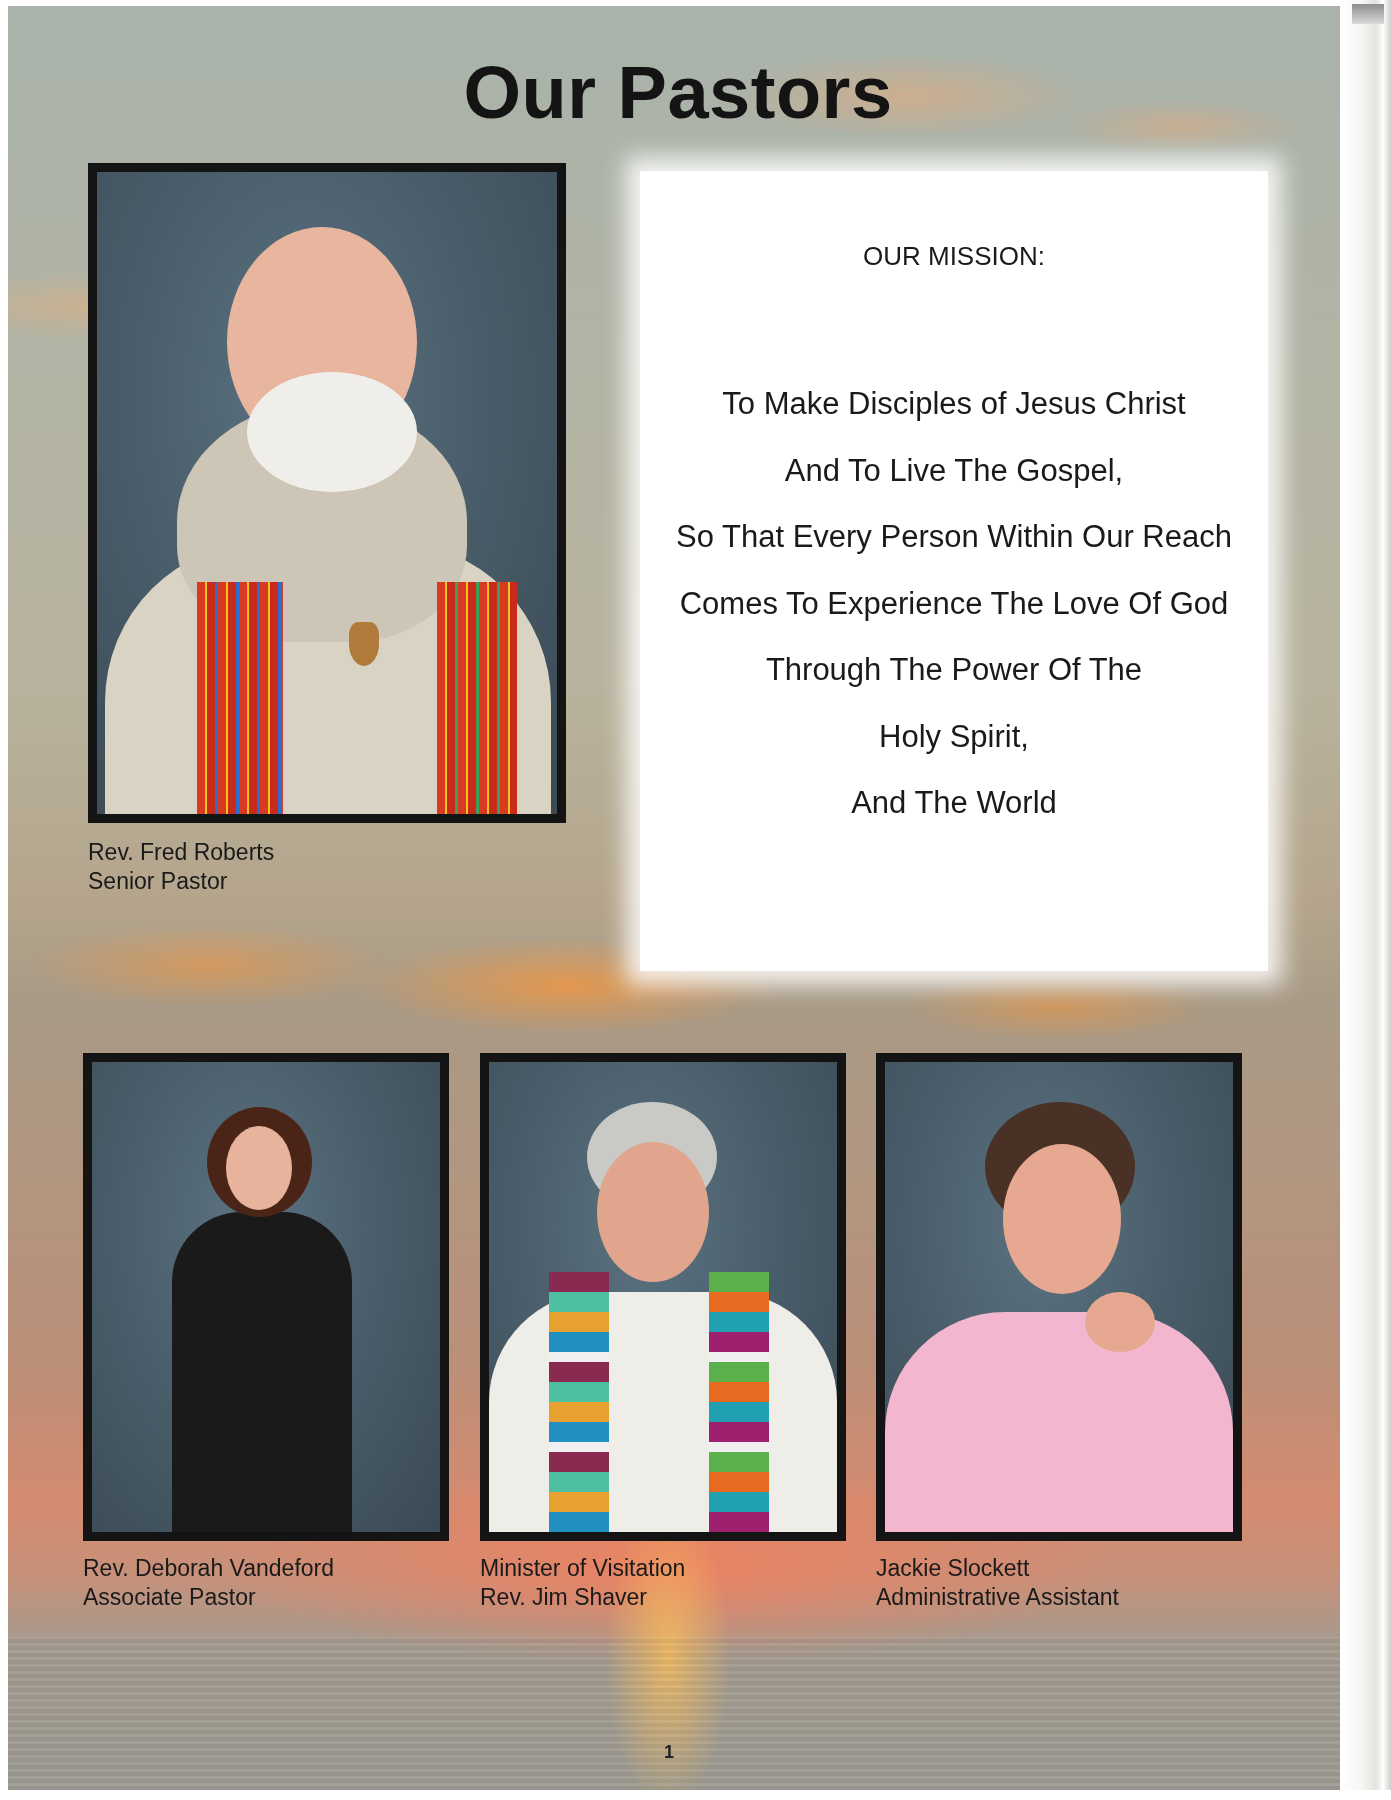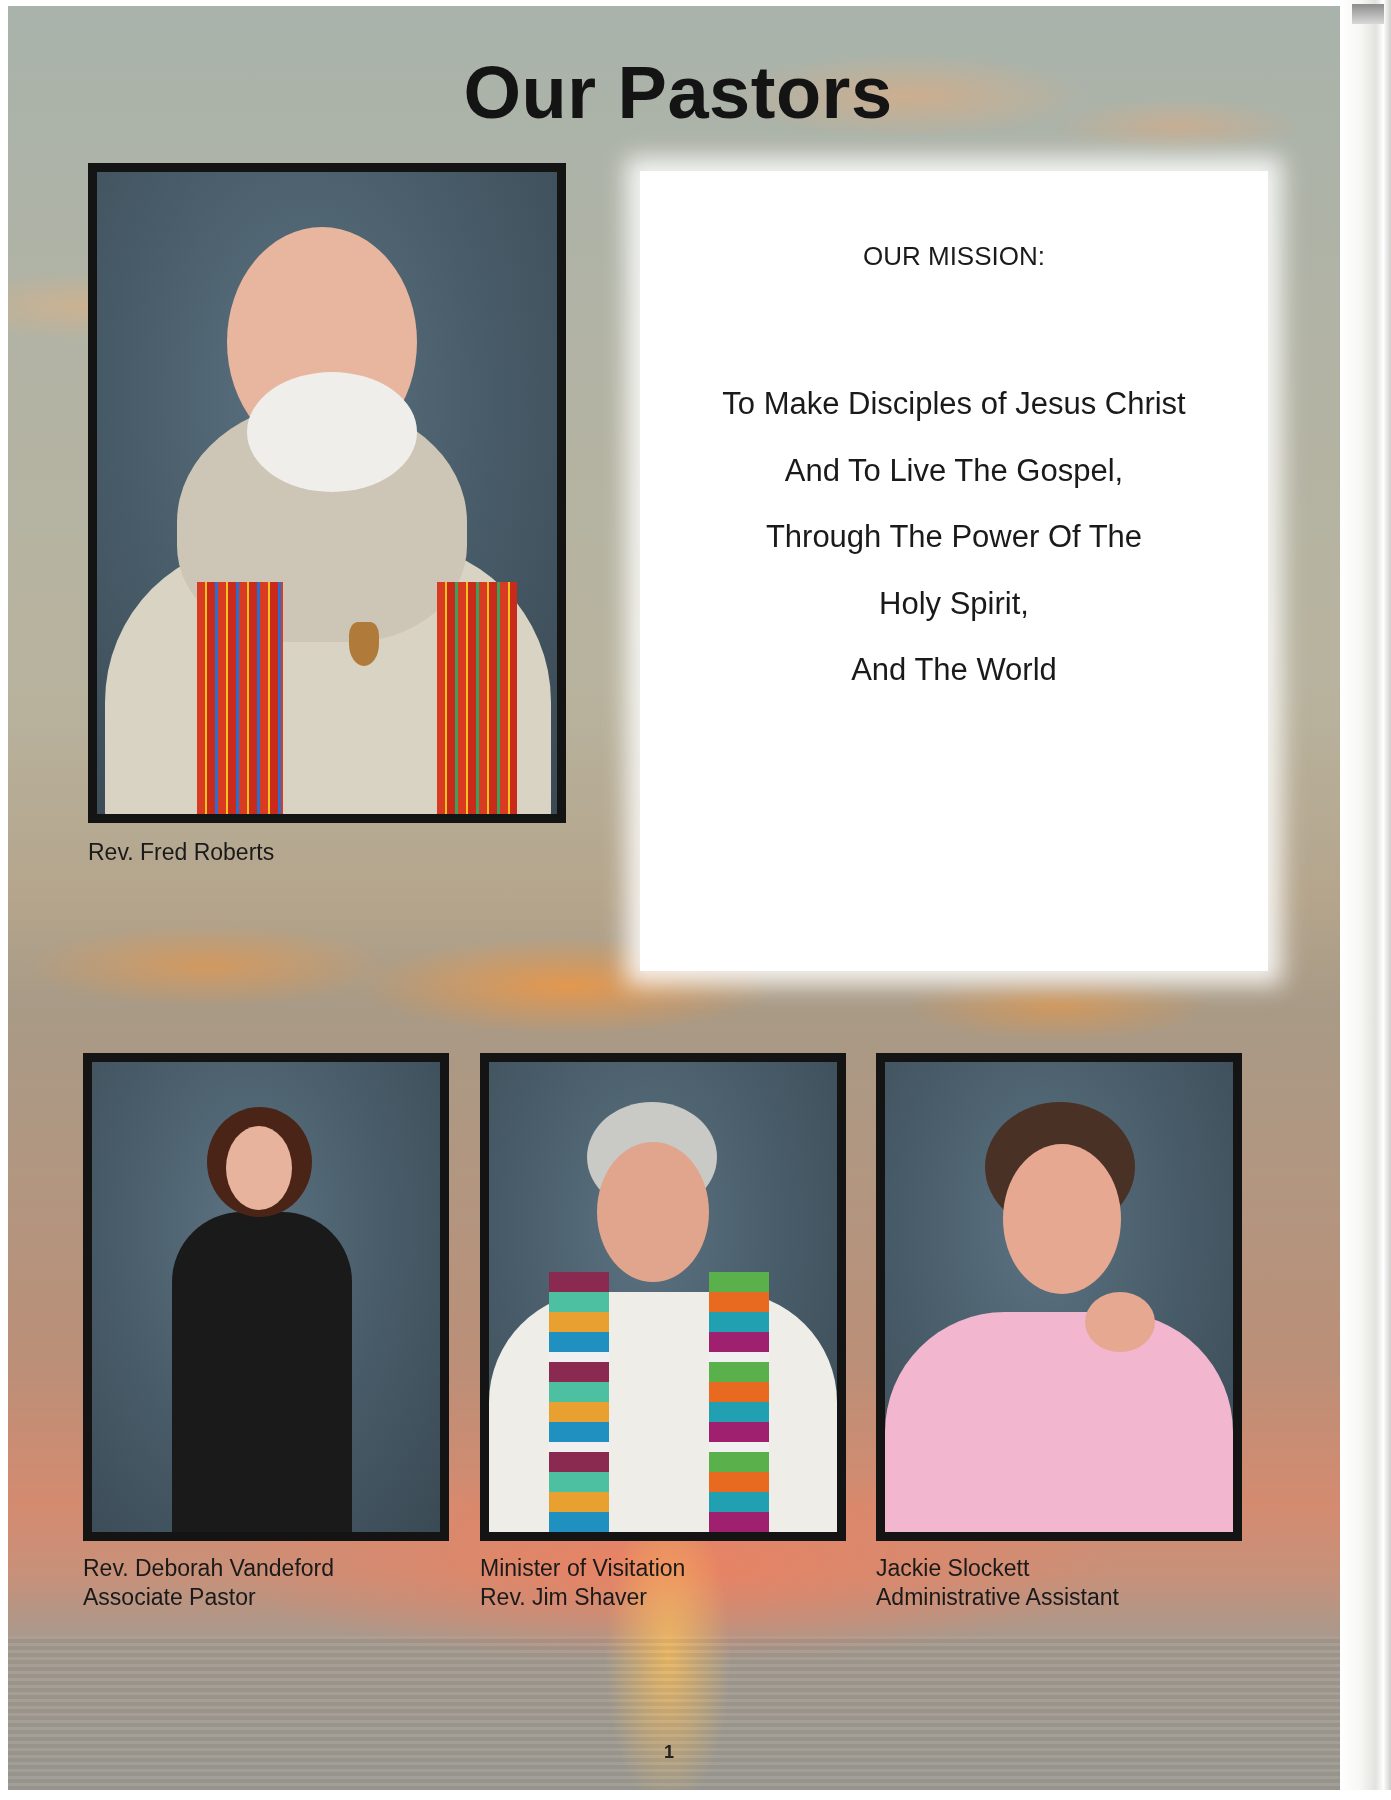--- a/index.html
+++ b/index.html
@@ -119,28 +119,31 @@
 
       <div class="head" style="left:130px; top:55px; width:190px; height:230px; background:#e8b59e;"></div>
 
       <div class="head" style="left:150px; top:200px; width:170px; height:120px; background:#f0eeea;"></div>
 
       <div class="head" style="left:252px; top:450px; width:30px; height:44px; background:#b07a3a; border-radius:30% 30% 50% 50%;"></div>
     </div>
   </div>
   <div class="caption" style="left:80px; width:478px; top:832px;">
     <span>Rev. Fred Roberts</span>
+    <span>Senior Pastor</span>
   </div>
 
   <div class="mission">
     <div class="mission-inner">
       <div class="mission-heading">OUR MISSION:</div>
       <div class="mission-lines">
         <div>To Make Disciples of Jesus Christ</div>
         <div>And To Live The Gospel,</div>
+        <div>So That Every Person Within Our Reach</div>
+        <div>Comes To Experience The Love Of God</div>
         <div>Through The Power Of The</div>
         <div>Holy Spirit,</div>
         <div>And The World</div>
       </div>
     </div>
   </div>
 
   <div class="frame" style="left:75px; top:1047px; width:366px; height:488px;">
     <div class="photo">
       <div class="body-shape" style="left:80px; top:150px; width:180px; height:330px; background:#1a1a1a; border-radius:70px 70px 10px 10px;"></div>

